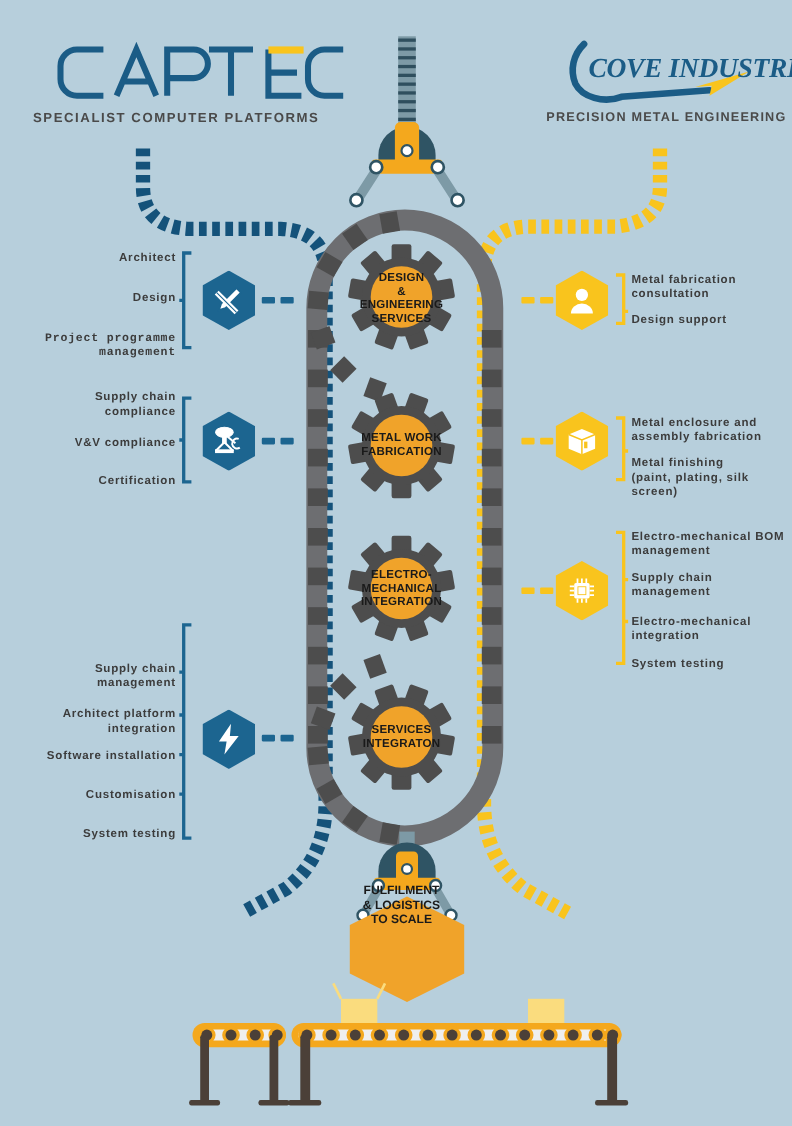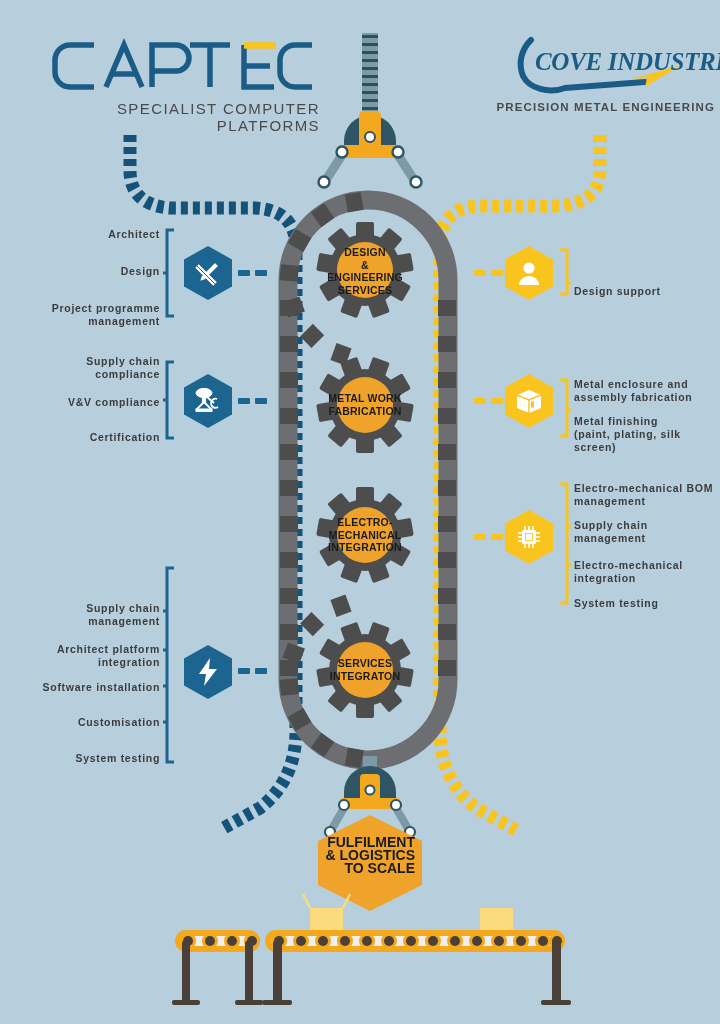--- a/index.html
+++ b/index.html
@@ -10,22 +10,22 @@
     overflow:hidden;
     position:relative;
   }
   #stage{position:absolute;left:0;top:0;width:720px;height:1024px;}
   .abs{position:absolute;}
 
   
   #captec-logo{left:48px;top:38px;width:270px;height:56px;}
   #captec-tagline{
     left:30px;top:100px;width:290px;
-    text-align:right;
-    font-size:15px;font-weight:normal;letter-spacing:1.4px;color:#4a4a4a;
+    text-align:left;
+    font-size:12px;font-weight:bold;letter-spacing:1.4px;color:#4a4a4a;
   }
   #cove-logo{left:495px;top:32px;width:200px;height:62px;}
   #cove-tagline{
     left:455px;top:101px;width:260px;
     text-align:right;
     font-size:11.5px;font-weight:bold;letter-spacing:1.1px;color:#4a4a4a;
   }
 
   
   .lbl{
@@ -53,22 +53,22 @@
   .dashrow.blue i{background:#1c6590;}
   .dashrow.yellow i{background:#f9c41d;}
 
   
   .gearlbl{
     position:absolute;width:110px;text-align:center;
     font-size:10.5px;font-weight:bold;color:#1a1a1a;line-height:12.5px;
     letter-spacing:.2px;
   }
   #hexlbl-fulfil{
-    position:absolute;width:100px;text-align:right;left:315px;top:836px;
-    font-size:14px;font-weight:bold;color:#1a1a1a;line-height:13px;
+    position:absolute;width:100px;text-align:center;left:315px;top:804px;
+    font-size:11px;font-weight:bold;color:#1a1a1a;line-height:13px;
   }
   svg{display:block;overflow:visible;}
 </style>
 </head>
 <body>
 
 <div id="stage">
 
   <div class="abs" id="captec-logo">
     <svg width="270" height="56" viewBox="0 0 270 56">
@@ -388,21 +388,21 @@
     <div>SERVICES</div>
     <div>INTEGRATON</div>
   </div>
 
   <div class="lbl right abs" style="left:30px;top:228px;width:130px;">
     <div>Architect</div>
   </div>
   <div class="lbl right abs" style="left:30px;top:265px;width:130px;">
     <div>Design</div>
   </div>
-  <div class="lbl right abs" style="left:20px;top:302px;width:140px;">
+  <div class="lbl right abs" style="left:20px;top:302px;width:140px;font-family:Liberation Mono, monospace;">
     <div>Project programme</div>
     <div>management</div>
   </div>
   <svg class="abs bracket" style="left:163px;top:228px;" width="14" height="92">
     <path d="M11 2 L4 2 L4 88 L11 88 M4 45 L0 45" fill="none" stroke="#1c6590" stroke-width="3"></path>
   </svg>
   <div class="hex blue" style="left:184px;top:246px;">
     <svg width="30" height="30" viewBox="0 0 30 30">
       <g stroke="#ffffff" stroke-width="1.6" fill="none">
         <path d="M6 24 L8 18 L22 4 L26 8 L12 22 Z" fill="#fff" stroke="#1c6590"></path>
@@ -485,20 +485,24 @@
   </div>
   <div class="hex yellow" style="left:505px;top:246px;">
     <svg width="24" height="28" viewBox="0 0 24 28">
       <circle cx="12" cy="9" r="5.6" fill="#fff"></circle>
       <path d="M2 26 a10 9 0 0 1 20 0 Z" fill="#fff"></path>
     </svg>
   </div>
   <svg class="abs bracket" style="left:557px;top:248px;" width="14" height="50">
     <path d="M3 2 L10 2 L10 46 L3 46 M10 35 L14 35" fill="none" stroke="#f9c41d" stroke-width="3"></path>
   </svg>
+  <div class="lbl left abs" style="left:574px;top:248px;width:145px;">
+    <div>Metal fabrication</div>
+    <div>consultation</div>
+  </div>
   <div class="lbl left abs" style="left:574px;top:285px;width:145px;">
     <div>Design support</div>
   </div>
 
   <div class="dashrow yellow" style="left:474px;top:398px;">
     <i></i>
       <i></i>
   </div>
   <div class="hex yellow" style="left:505px;top:374px;">
     <svg width="28" height="28" viewBox="0 0 28 28">

